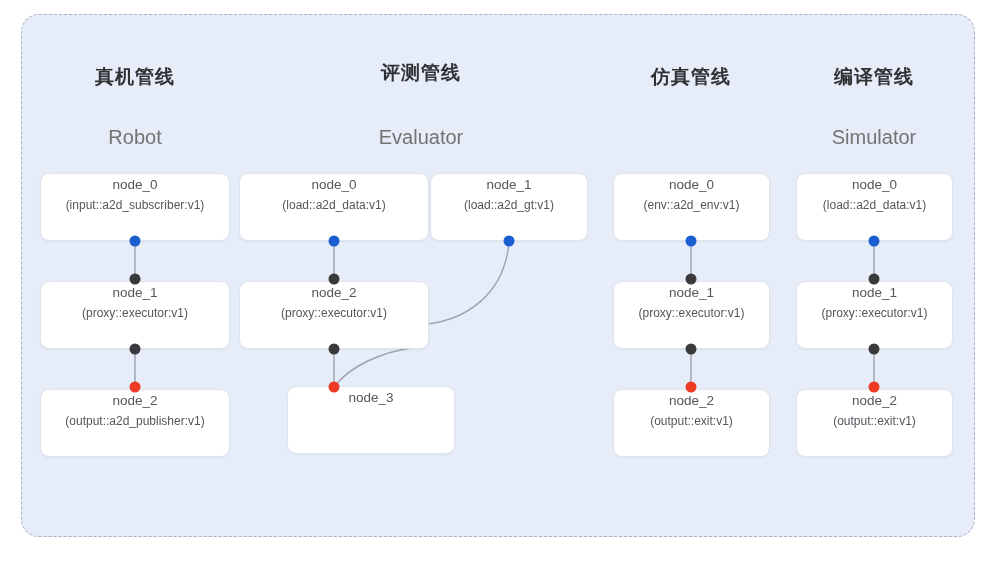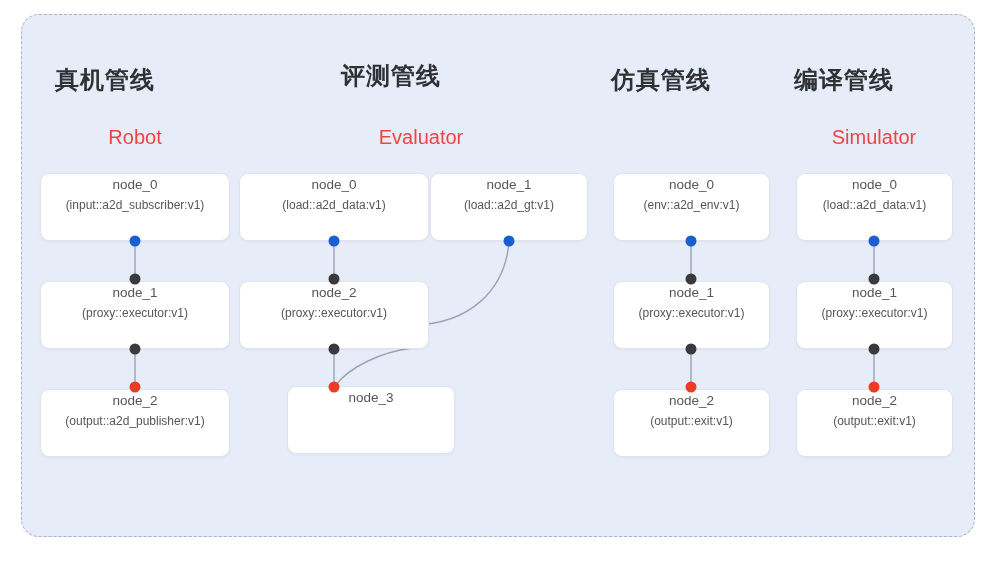--- a/index.html
+++ b/index.html
@@ -36,30 +36,31 @@
   #edges {
     position: absolute;
     left: 0;
     top: 0;
     width: 997px;
     height: 563px;
     pointer-events: none;
   }
   .col-header {
     position: absolute;
+    text-align: center;
     color: #2f3134;
-    font-size: 24px;
+    font-size: 19px;
     font-weight: bold;
     letter-spacing: 1px;
     white-space: nowrap;
   }
   .col-subheader {
     position: absolute;
     text-align: center;
-    color: #ef4444;
+    color: #737373;
     font-size: 20px;
     font-weight: normal;
     white-space: nowrap;
   }
   .node {
     position: absolute;
     box-sizing: border-box;
     background: #ffffff;
     border: 1px solid #dfe3ea;
     border-radius: 9px;

